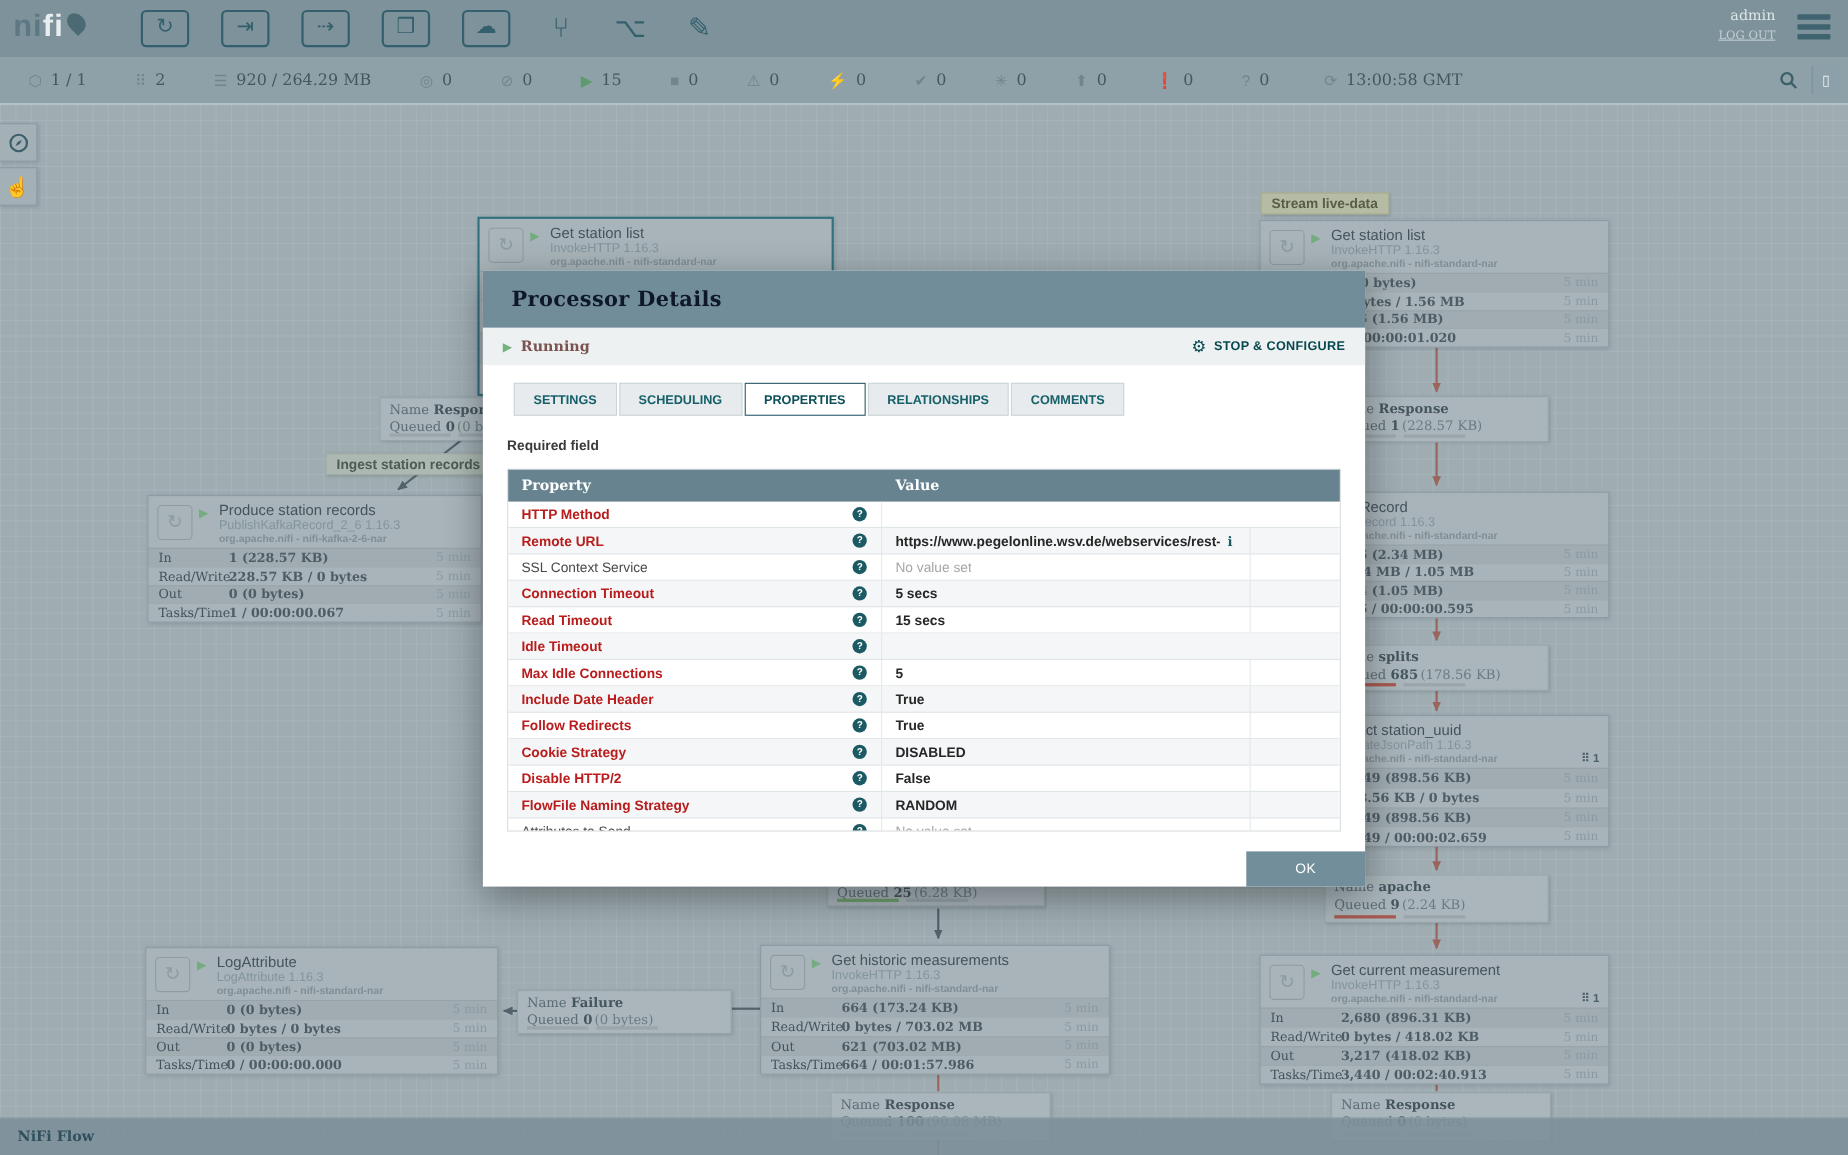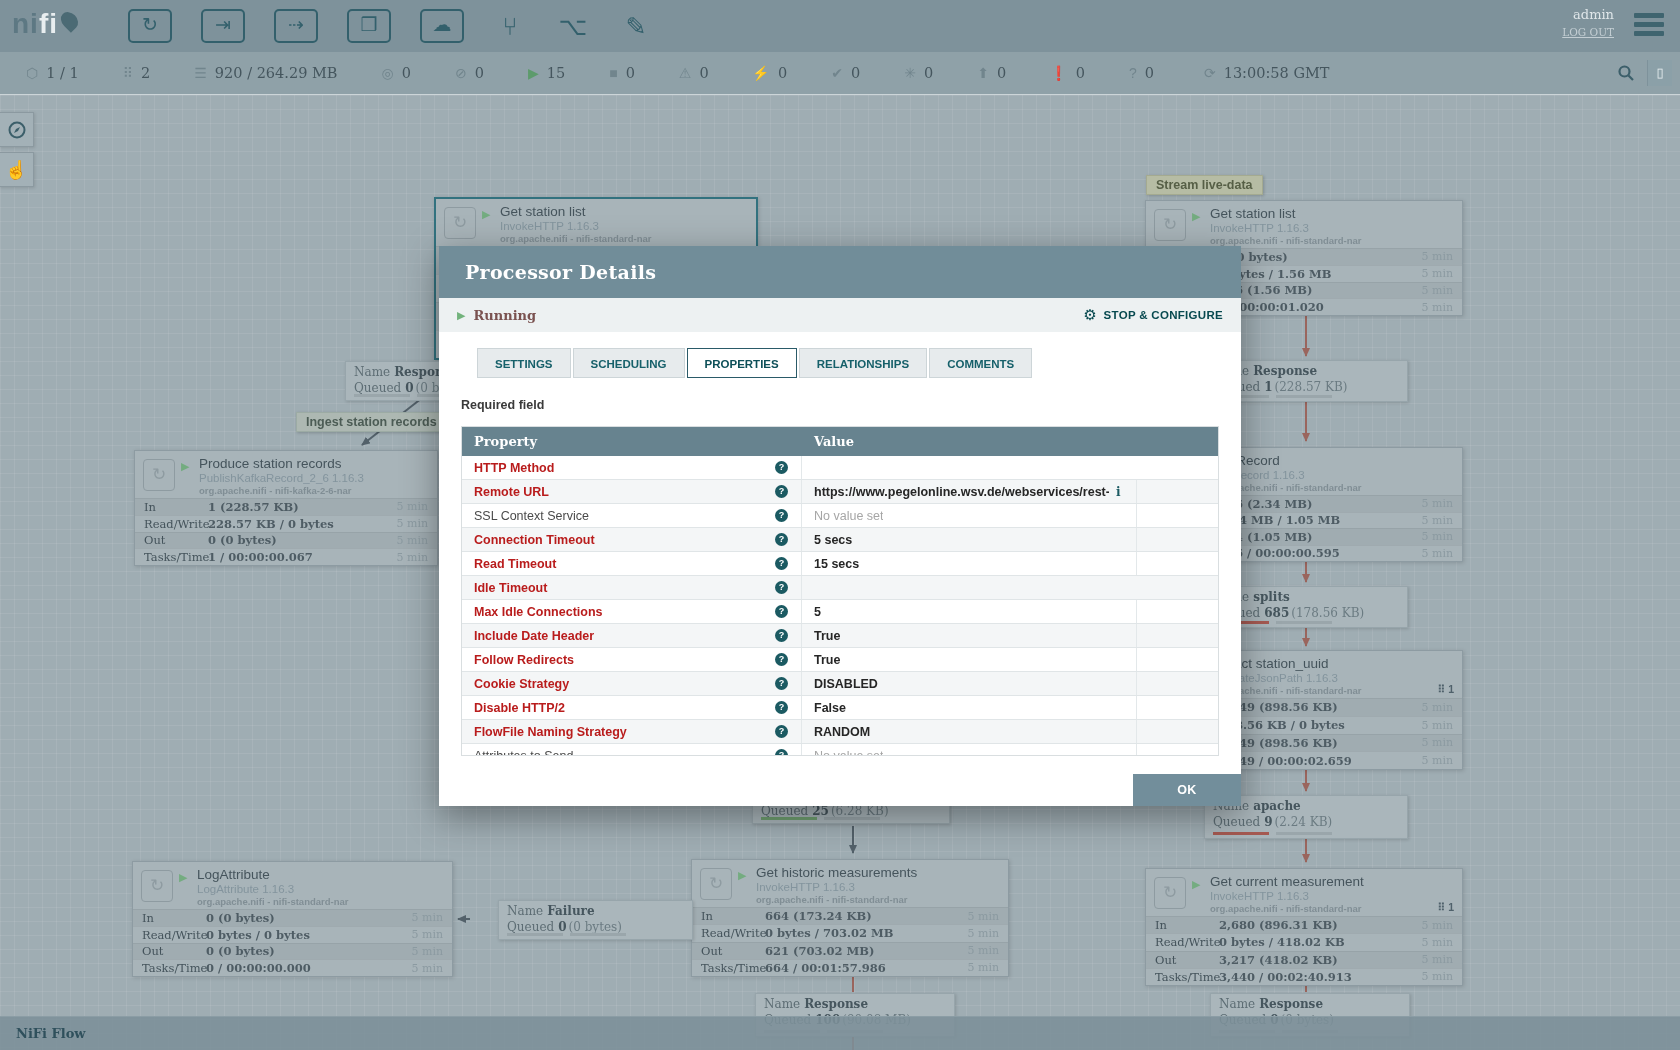--- a/index.html
+++ b/index.html
@@ -81,29 +81,29 @@
   .qb{width:56px;height:3px;background:#9aa6ab;}
 
   
   .breadcrumb-bar{position:absolute;left:0;right:0;top:1016px;height:34px;
     background:rgba(124,143,152,.88);border-top:1px solid #8b9da5;z-index:10;}
   .breadcrumb-bar .bc-text{margin-left:16px;line-height:34px;font-size:13px;font-weight:bold;color:#2f505c;}
 
   
   .dialog{position:absolute;left:439px;top:246px;width:802px;height:560px;background:#fff;
     box-shadow:0 10px 34px rgba(0,0,0,.38);z-index:50;}
-  .dlg-header{height:52px;background:#718d99;color:#ffffff;font-size:19px;font-weight:bold;
+  .dlg-header{height:52px;background:#718d99;color:#0f172a;font-size:19px;font-weight:bold;
     line-height:52px;padding-left:26px;letter-spacing:.3px;}
   .dlg-status{height:34px;background:#edf1f2;display:flex;align-items:center;padding:0 18px;}
   .run-icon{color:#72b37c;font-size:11px;margin-right:8px;}
   .run-label{font-size:13px;font-weight:bold;color:#7a5250;}
   .dlg-status-right{margin-left:auto;display:flex;align-items:center;gap:7px;cursor:pointer;}
   .gear-icon{color:#07494f;font-size:15px;}
   .stopcfg{font-size:11.5px;font-weight:bold;color:#07494f;letter-spacing:.3px;}
-  .tabs{display:flex;gap:2px;margin:16px 0 0 38px;}
+  .tabs{display:flex;gap:2px;margin:16px 0 0 28px;}
   .tab{height:30px;line-height:30px;padding:0 17px;background:#e7ebed;border:1px solid #cdd5d8;
     font-size:11.5px;font-weight:bold;color:#16606a;cursor:pointer;box-sizing:border-box;}
   .tab.active{background:#fff;border:1px solid #2a5a68;color:#0d4f58;}
   .req-field{margin:20px 0 0 22px;font-size:12.5px;font-weight:bold;color:#3a3a3a;height:16px;}
   .ptable{margin:12px 0 0 22px;width:758px;border:1px solid #d9dee0;box-sizing:border-box;}
   .thead{height:29px;background:#67838f;color:#fff;display:flex;align-items:center;
     font-size:13px;font-weight:bold;}
   .th-prop{width:340px;padding-left:12px;box-sizing:border-box;}
   .th-val{flex:1;padding-left:12px;}
   .tbody{height:299px;overflow:hidden;}
@@ -116,21 +116,21 @@
   .help{width:13px;height:13px;border-radius:50%;background:#1b5a62;color:#fff;font-size:9px;
     font-weight:bold;text-align:center;line-height:13px;margin-right:13px;flex:none;}
   .c-val{width:335px;padding-left:12px;box-sizing:border-box;border-right:1px solid #e3e8ea;height:100%;
     display:flex;align-items:center;}
   .vtext{font-weight:bold;color:#262626;white-space:nowrap;overflow:hidden;max-width:295px;}
   .vtext.unset{font-weight:normal;color:#a6a6a6;}
   .vinfo{font-family:"DejaVu Serif","Liberation Serif",serif;font-weight:bold;color:#1b5a62;
     font-size:12px;margin-left:7px;flex:none;}
   .c-empty{flex:1;height:100%;}
   .ok-btn{position:absolute;right:0;bottom:0;width:108px;height:32px;background:#728e9b;color:#fff;
-    font-size:12.5px;font-weight:bold;text-align:center;line-height:32px;cursor:pointer;letter-spacing:.5px;}
+    font-size:12.5px;font-weight:normal;text-align:center;line-height:32px;cursor:pointer;letter-spacing:.5px;}
 
   .mk-gray{fill:#53616a;} .mk-red{fill:#9a655d;}
 </style>
 </head>
 <body>
 
 <div class="app-header">
   <div class="logo">
     <span class="p1">ni</span><span class="p2">fi</span><span class="logo-drop"></span>
   </div>
@@ -570,21 +570,21 @@
       </div>
     </div>
     <div class="qlabel" style="left: 752px; top: 784px; width: 198px; height: 40px;">
       <div class="qrow"><span>Name</span><b>Response</b></div>
       <div class="qrow"><span>Queued</span><b>25</b><span class="qsize">(6.28 KB)</span></div>
       <div class="qbars">
         <span class="qb" style="background: rgb(111, 159, 112);"></span>
         <span class="qb"></span>
       </div>
     </div>
-    <div class="qlabel" style="left: 498px; top: 900px; width: 195px; height: 40px;">
+    <div class="qlabel" style="left: 470px; top: 900px; width: 195px; height: 40px;">
       <div class="qrow"><span>Name</span><b>Failure</b></div>
       <div class="qrow"><span>Queued</span><b>0</b><span class="qsize">(0 bytes)</span></div>
       <div class="qbars">
         <span class="qb" style="background: rgb(154, 166, 171);"></span>
         <span class="qb"></span>
       </div>
     </div>
     <div class="qlabel" style="left: 755px; top: 993px; width: 200px; height: 44px;">
       <div class="qrow"><span>Name</span><b>Response</b></div>
       <div class="qrow"><span>Queued</span><b>100</b><span class="qsize">(90.08 MB)</span></div>

